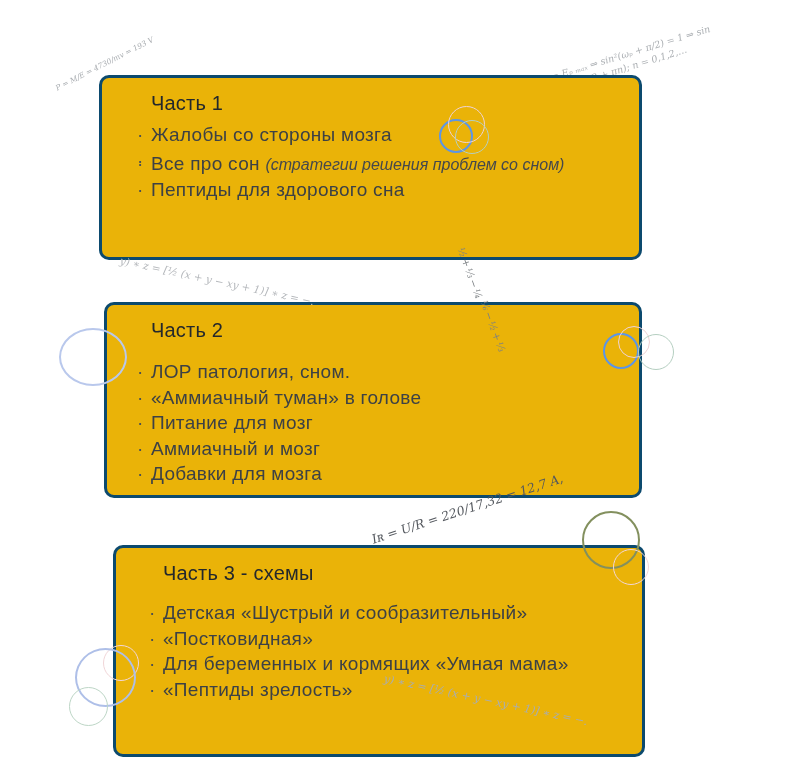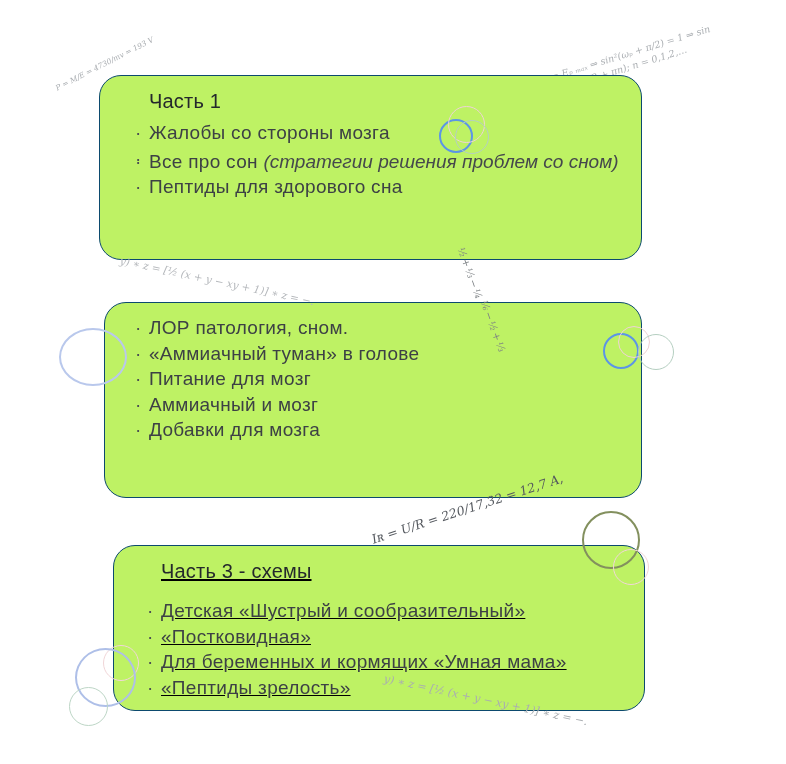--- a/index.html
+++ b/index.html
@@ -4,47 +4,47 @@
 <style>
   html,body { margin:0; padding:0; background:#ffffff; }
   #stage {
     position:relative; width:786px; height:764px; overflow:hidden;
     background:#ffffff; font-family:"Liberation Sans", sans-serif;
   }
 
   
   .card {
     position:absolute; box-sizing:border-box;
-    background:#bef264; border:1px solid #0c4a6e; border-radius:22px;
+    background:#eab308; border:3px solid #0c4a6e; border-radius:10px;
     z-index:1;
   }
   .card-1 { left:99px;  top:75px;  width:543px; height:185px; padding:12px 20px 0 49px; }
   .card-2 { left:104px; top:302px; width:538px; height:196px; padding:12px 20px 0 44px; }
-  .card-3 { left:113px; top:545px; width:532px; height:166px; padding:12px 20px 0 47px;text-decoration:underline; }
+  .card-3 { left:113px; top:545px; width:532px; height:212px; padding:12px 20px 0 47px; }
 
   .card .title {
     display:block; font-size:20px; line-height:26px; font-weight:500;
     color:#24282c; letter-spacing:0.2px;
   }
   .card-1 .title { margin-bottom:6px; }
   .card-2 .title { margin-bottom:16px; }
   .card-3 .title { margin-bottom:14px; }
 
   .card ul { list-style:none; margin:0; padding:0; }
   .card li {
     position:relative; margin:0; white-space:nowrap;
     font-size:19px; line-height:25.5px; letter-spacing:0.3px; color:#3d4145;
   }
   .card-1 li:nth-child(3) { margin-top:3px; }
   .dot {
     position:absolute; left:-14px; top:0; width:12px;
     font-size:19px; color:#4b4f53; line-height:25.5px;
   }
   .line { display:block; }
-  .note { font-size:19px; font-style:italic; letter-spacing:0; color:#45484c; }
+  .note { font-size:16px; font-style:italic; letter-spacing:0; color:#45484c; }
 
   
   .formula {
     position:absolute; z-index:0; white-space:nowrap;
     font-family:"DejaVu Serif","DejaVu Sans",serif; font-style:italic;
   }
   .f-top-left   { left:56px;  top:84px;  font-size:7.5px;  color:#a8acb0; transform:rotate(-27deg); transform-origin:left center; }
   .f-top-right  { left:540px; top:74px;  font-size:9.5px;  color:#aaaeb2; line-height:13px; transform:rotate(-17deg); transform-origin:left center; }
   .f-top-right .l2 { display:block; padding-left:14px; }
   .f-mid-left   { left:120px; top:254px; font-size:10.5px; color:#b5b8bc; transform:rotate(12deg); transform-origin:left center; z-index:2; }
@@ -112,20 +112,21 @@
         <li>
           <span class="dot">·</span>
           <div class="itxt">
             <span class="line">Пептиды для здорового сна</span>
           </div>
         </li>
       </ul>
   </section>
 
   <section class="card card-2">
+    <span class="title">Часть 2</span>
     <ul>
         <li>
           <span class="dot">·</span>
           <div class="itxt">
             <span class="line">ЛОР патология, сном.</span>
           </div>
         </li>
         <li>
           <span class="dot">·</span>
           <div class="itxt">

